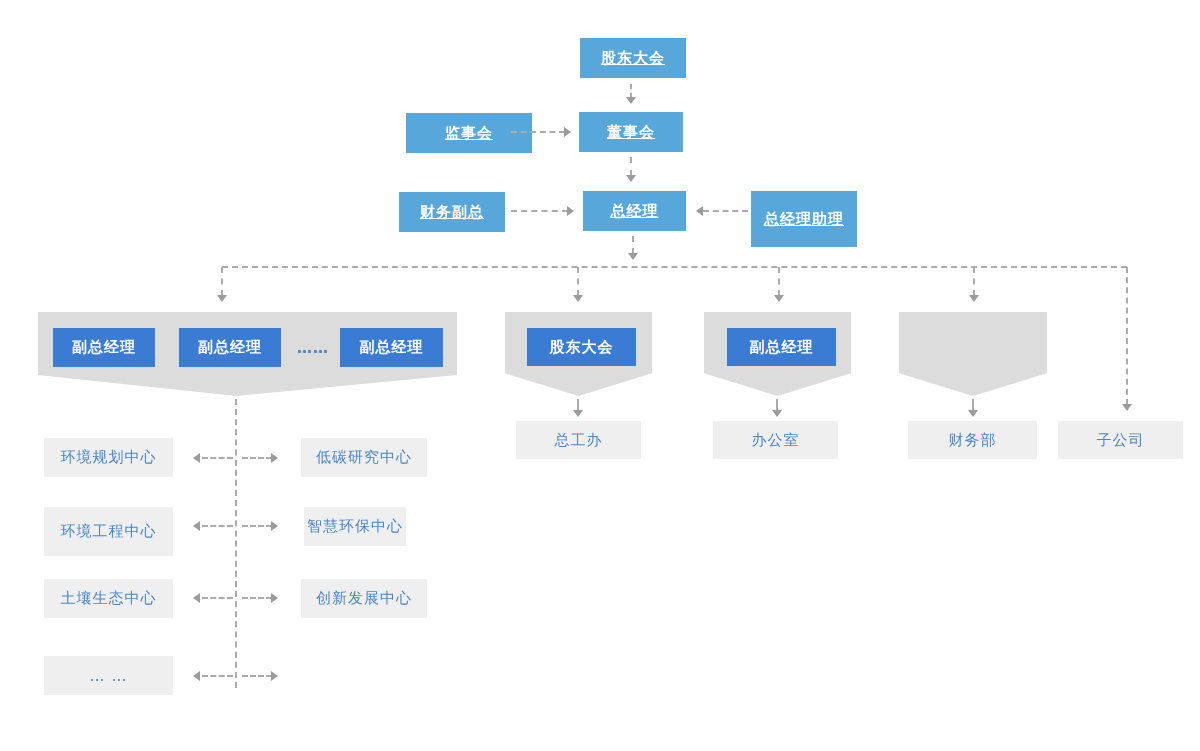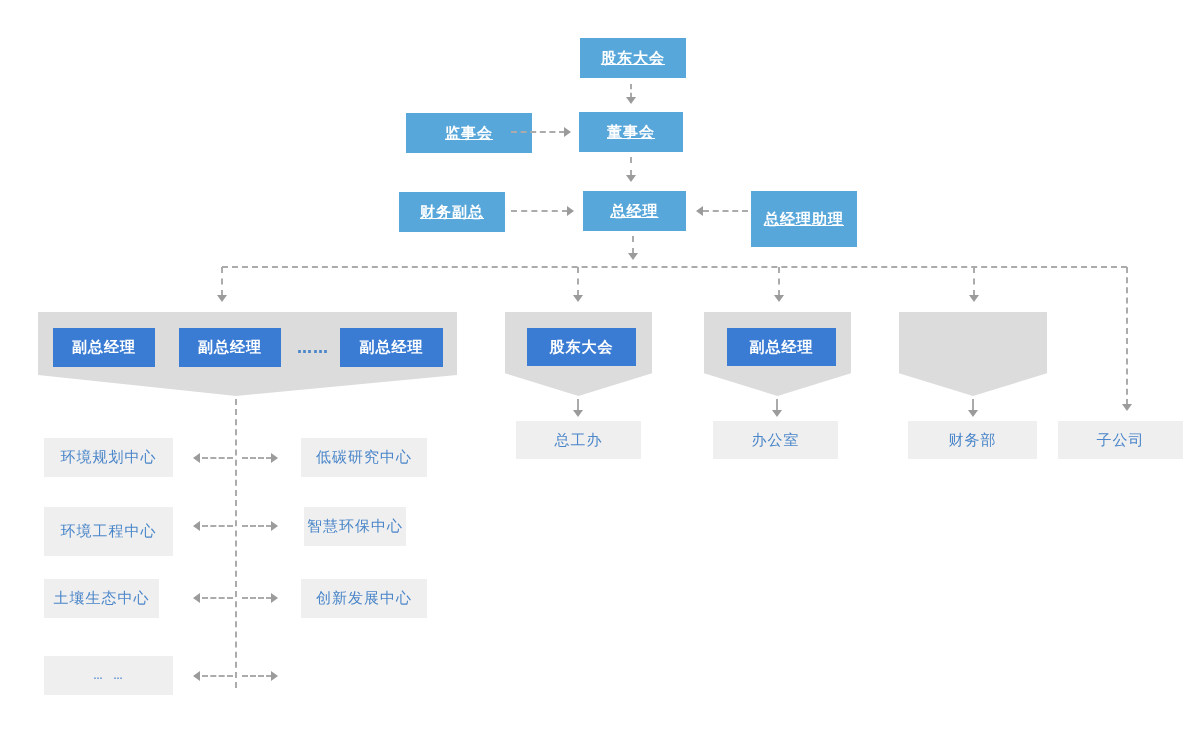--- a/index.html
+++ b/index.html
@@ -11,21 +11,21 @@
     --c-line:#ababab;
     --c-arrow:#9b9b9b;
   }
   html,body{margin:0;padding:0;background:#fff;}
   body{font-family:"DejaVu Sans","Liberation Sans",sans-serif;}
   .canvas{position:relative;width:1200px;height:751px;background:#fff;overflow:hidden;}
   .node{position:absolute;display:flex;align-items:center;justify-content:center;
         font-size:15px;letter-spacing:1px;box-sizing:border-box;white-space:nowrap;}
   .node.blue{background:var(--c-light-blue);color:#fff;font-weight:bold;text-decoration:underline;}
   .node.dark{background:var(--c-dark-blue);color:#fff;font-weight:bold;}
-  .node.leaf{background:var(--c-leaf-gray);color:var(--c-leaf-text);font-weight:500;font-family:Liberation Mono, monospace;}
+  .node.leaf{background:var(--c-leaf-gray);color:var(--c-leaf-text);font-weight:500;}
   .shape{position:absolute;background:var(--c-shape-gray);}
   .shape.banner{clip-path:polygon(0 0,100% 0,100% 75%,47.3% 100%,0 75%);}
   .shape.pent{clip-path:polygon(0 0,100% 0,100% 73%,50% 100%,0 73%);}
   .vdash{position:absolute;width:0;border-left:2px dashed var(--c-line);}
   .hdash{position:absolute;height:0;border-top:2px dashed var(--c-line);}
   .ah{position:absolute;width:0;height:0;}
   .ah.down{border-left:5px solid transparent;border-right:5px solid transparent;border-top:7px solid var(--c-arrow);}
   .ah.left{border-top:5px solid transparent;border-bottom:5px solid transparent;border-right:7px solid var(--c-arrow);}
   .ah.right{border-top:5px solid transparent;border-bottom:5px solid transparent;border-left:7px solid var(--c-arrow);}
   .dots{position:absolute;color:var(--c-leaf-text);font-weight:bold;font-size:15px;letter-spacing:1px;
@@ -117,21 +117,21 @@
   <div class="ah left" style="left:193px;top:521px"></div>
   <div class="hdash" style="left:242px;top:525px;width:30px"></div>
   <div class="ah right" style="left:271px;top:521px"></div>
   <div class="node leaf" style="left:44px;top:507px;width:129px;height:49px">环境工程中心</div>
   <div class="node leaf" style="left:304px;top:507px;width:102px;height:39px">智慧环保中心</div>
 
   <div class="hdash" style="left:202px;top:597px;width:31px"></div>
   <div class="ah left" style="left:193px;top:593px"></div>
   <div class="hdash" style="left:242px;top:597px;width:30px"></div>
   <div class="ah right" style="left:271px;top:593px"></div>
-  <div class="node leaf" style="left:44px;top:579px;width:115px;height:39px">土壤生态中心</div>
+  <div class="node leaf" style="left:44px;top:579px;width:129px;height:39px">土壤生态中心</div>
   <div class="node leaf" style="left:301px;top:579px;width:126px;height:39px">创新发展中心</div>
 
   <div class="hdash" style="left:202px;top:675px;width:31px"></div>
   <div class="ah left" style="left:193px;top:671px"></div>
   <div class="hdash" style="left:242px;top:675px;width:30px"></div>
   <div class="ah right" style="left:271px;top:671px"></div>
   <div class="node leaf" style="left:44px;top:656px;width:129px;height:39px">… …</div>
 
 </div>
 

